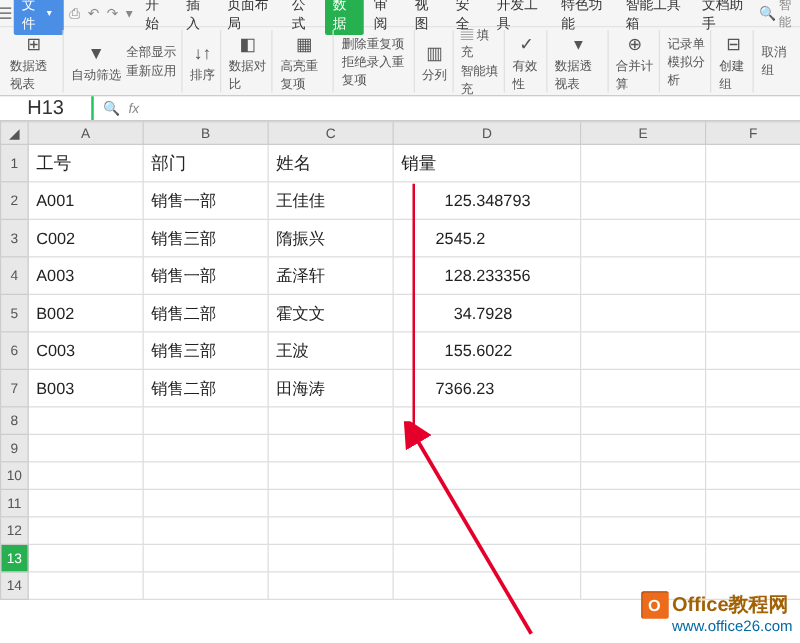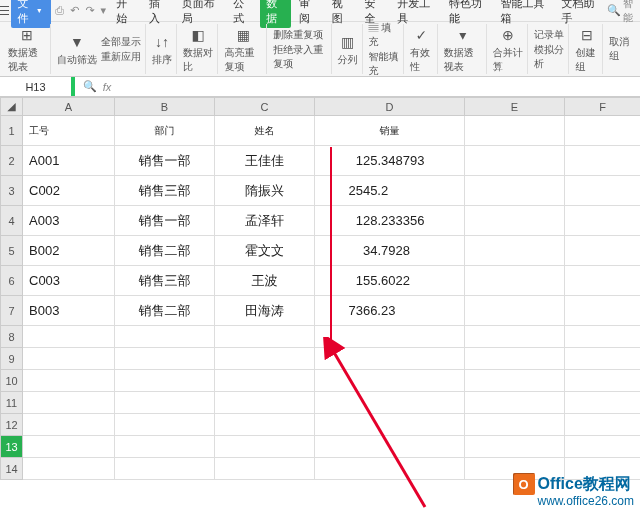--- a/index.html
+++ b/index.html
@@ -14,50 +14,50 @@
     .hamburger::before { content: ""; position: absolute; left: 0; right: 0; top: 0; height: 1px; background: #555; box-shadow: 0 4px 0 #555, 0 8px 0 #555; }
     
     .ribbon { height: 55px; background: #f5f5f5; border-bottom: 1px solid #ccc; display: flex; align-items: center; padding: 2px 4px; gap: 2px; overflow: hidden; }
     .ribbon-group { display: flex; flex-direction: column; align-items: center; justify-content: center; padding: 0 4px; height: 100%; border-right: 1px solid #e0e0e0; font-size: 10px; color: #555; }
     .ribbon-group:last-child { border-right: none; }
     .ribbon-ico { width: 20px; height: 20px; margin-bottom: 1px; display: flex; align-items: center; justify-content: center; font-size: 14px; }
     .ribbon-row { display: flex; align-items: center; gap: 4px; font-size: 10px; white-space: nowrap; }
     .ribbon-col { display: flex; flex-direction: column; gap: 1px; }
     
     .formula-bar { height: 20px; display: flex; align-items: center; border-bottom: 1px solid #ccc; }
-    .name-box { width: 75px; height: 100%; border-right: 4px solid #22c55e; display: flex; align-items: center; justify-content: center; font-size: 11px; color: #333; padding: 0 4px; }
+    .name-box { width: 75px; height: 100%; border-right: 2px solid #22c55e; display: flex; align-items: center; justify-content: center; font-size: 16px; color: #333; padding: 0 4px; }
     .fx-area { display: flex; align-items: center; gap: 6px; padding: 0 8px; font-size: 11px; color: #666; }
     .fx-label { font-style: italic; color: #888; }
     
     .sheet { position: relative; }
     .grid-table { border-collapse: collapse; width: 100%; table-layout: fixed; }
     .grid-table th { background: #e8e8e8; font-weight: normal; border: 1px solid #ccc; font-size: 11px; color: #555; text-align: center; height: 18px; }
     .row-h { background: #e8e8e8; text-align: center; color: #555; width: 22px; }
     .row-h.sel { background: #27b050; color: #fff; }
     .col-a { width: 92px; }
     .col-b { width: 100px; }
     .col-c { width: 100px; }
     .col-d { width: 150px; }
     .col-e { width: 100px; }
     .col-f { width: 76px; }
     .grid-table td { border: 1px solid #ddd; height: 30px; font-size: 13px; padding: 0 6px; color: #222; }
     .grid-table td.empty { height: 22px; }
-    .hdr-row td { font-size: 10px; }
-    .center { text-align: center; }
+    .hdr-row td { font-size: 14px; }
+    .center { text-align: left; }
     .left-pad { padding-left: 14px; }
     .num-int { display: inline-block; text-align: right; }
     .num-dec { display: inline-block; text-align: right; }
     
     .red-bar { position: absolute; width: 2px; background: #e4002b; z-index: 5; }
     .arrow-svg { position: absolute; z-index: 6; }
     
     .watermark { position: absolute; right: 6px; bottom: 6px; display: flex; flex-direction: column; align-items: flex-start; z-index: 10; }
     .wm-top { display: flex; align-items: center; gap: 3px; }
     .wm-logo { width: 22px; height: 22px; background: #ec6c1c; color: #fff; display: flex; align-items: center; justify-content: center; font-weight: bold; font-size: 13px; border-radius: 2px; box-shadow: 1px 1px 0 #b0521a inset; }
-    .wm-text { font-size: 16px; font-weight: bold; color: #0369a1; }
+    .wm-text { font-size: 16px; font-weight: bold; color: #a16207; }
     .wm-url { font-size: 12px; color: #0369a1; margin-left: 25px; margin-top: -1px; }
   </style>
 </head>
 <body>
 
 <div class="menubar">
   <span class="hamburger"></span>
   <span class="file-btn">
     <span>文件</span>
     <span class="dropdown-arrow">▾</span>

